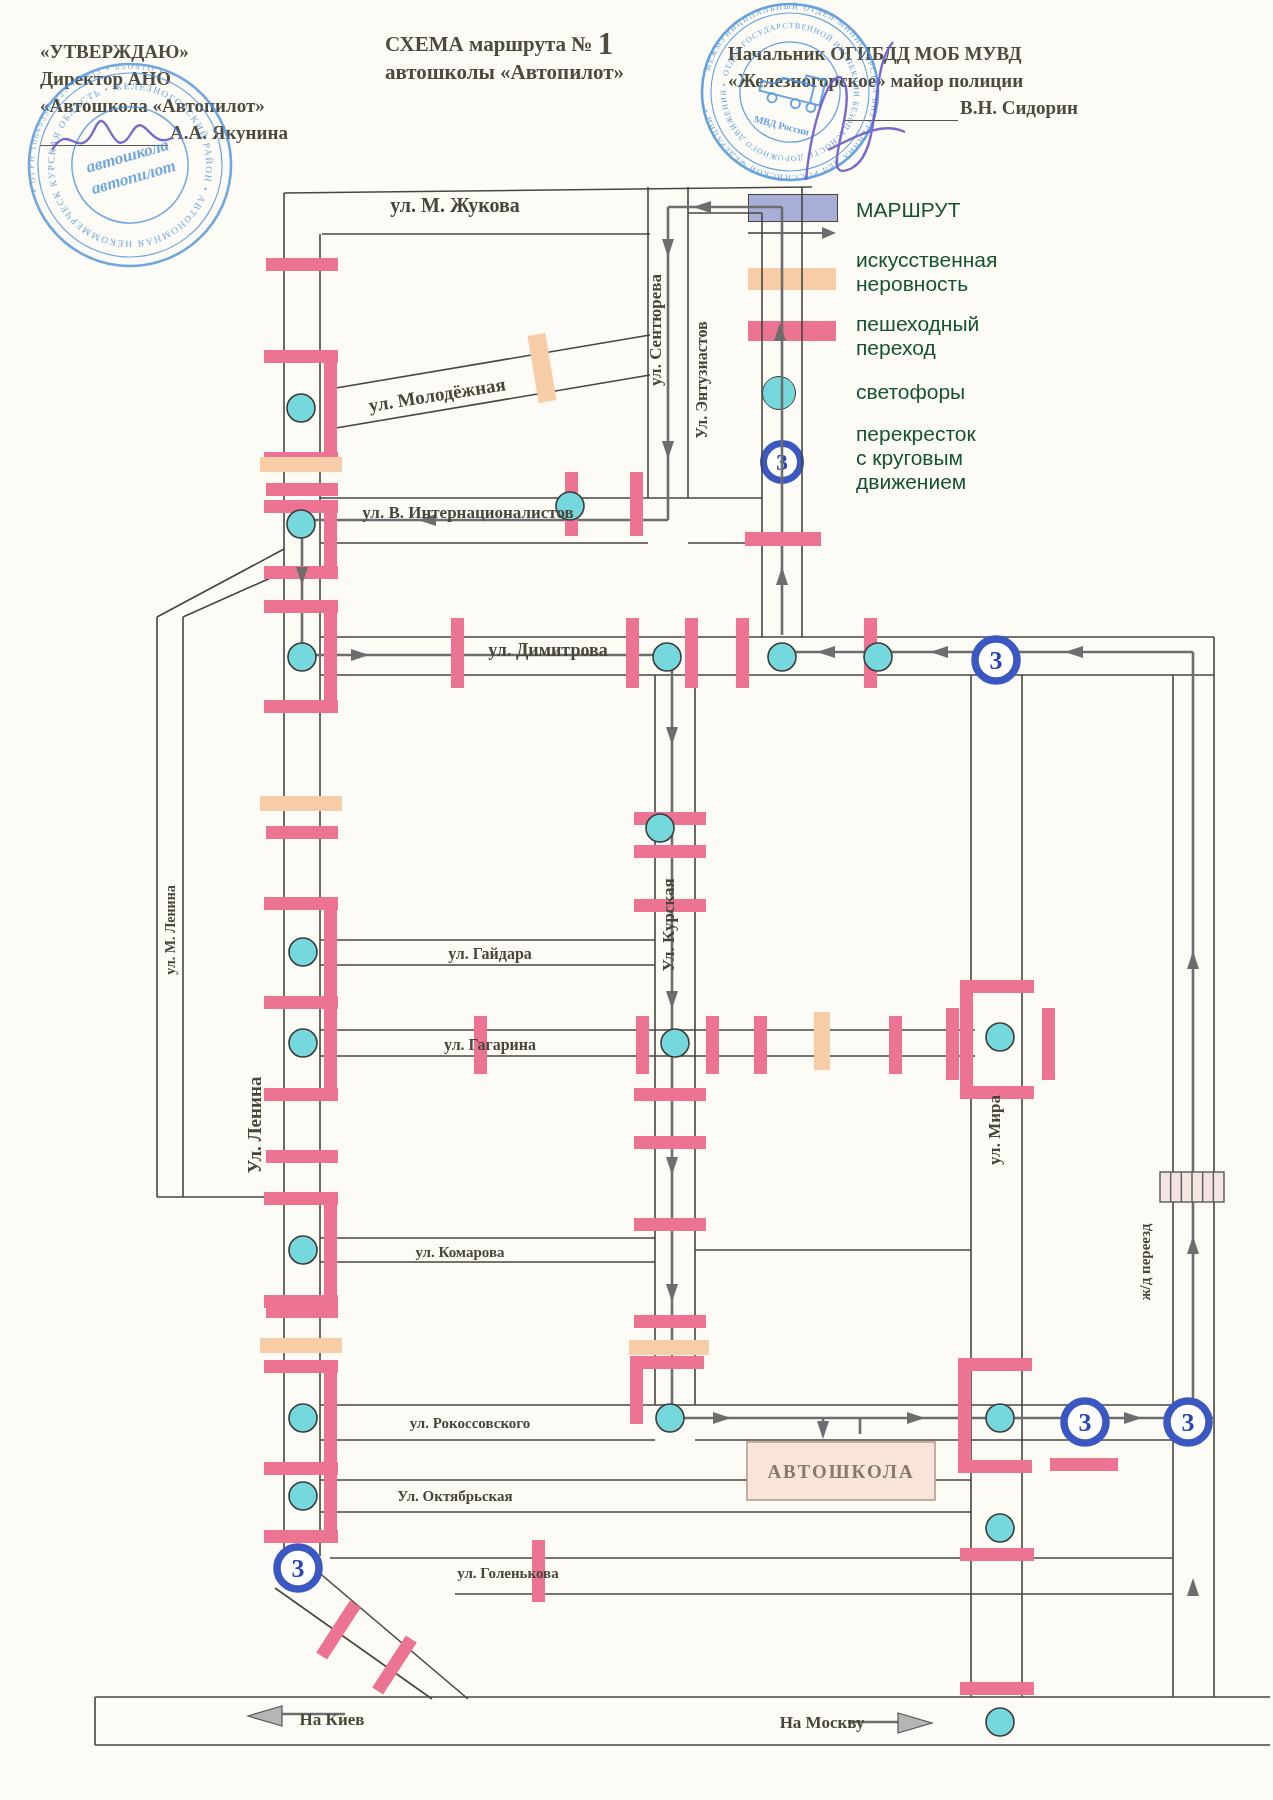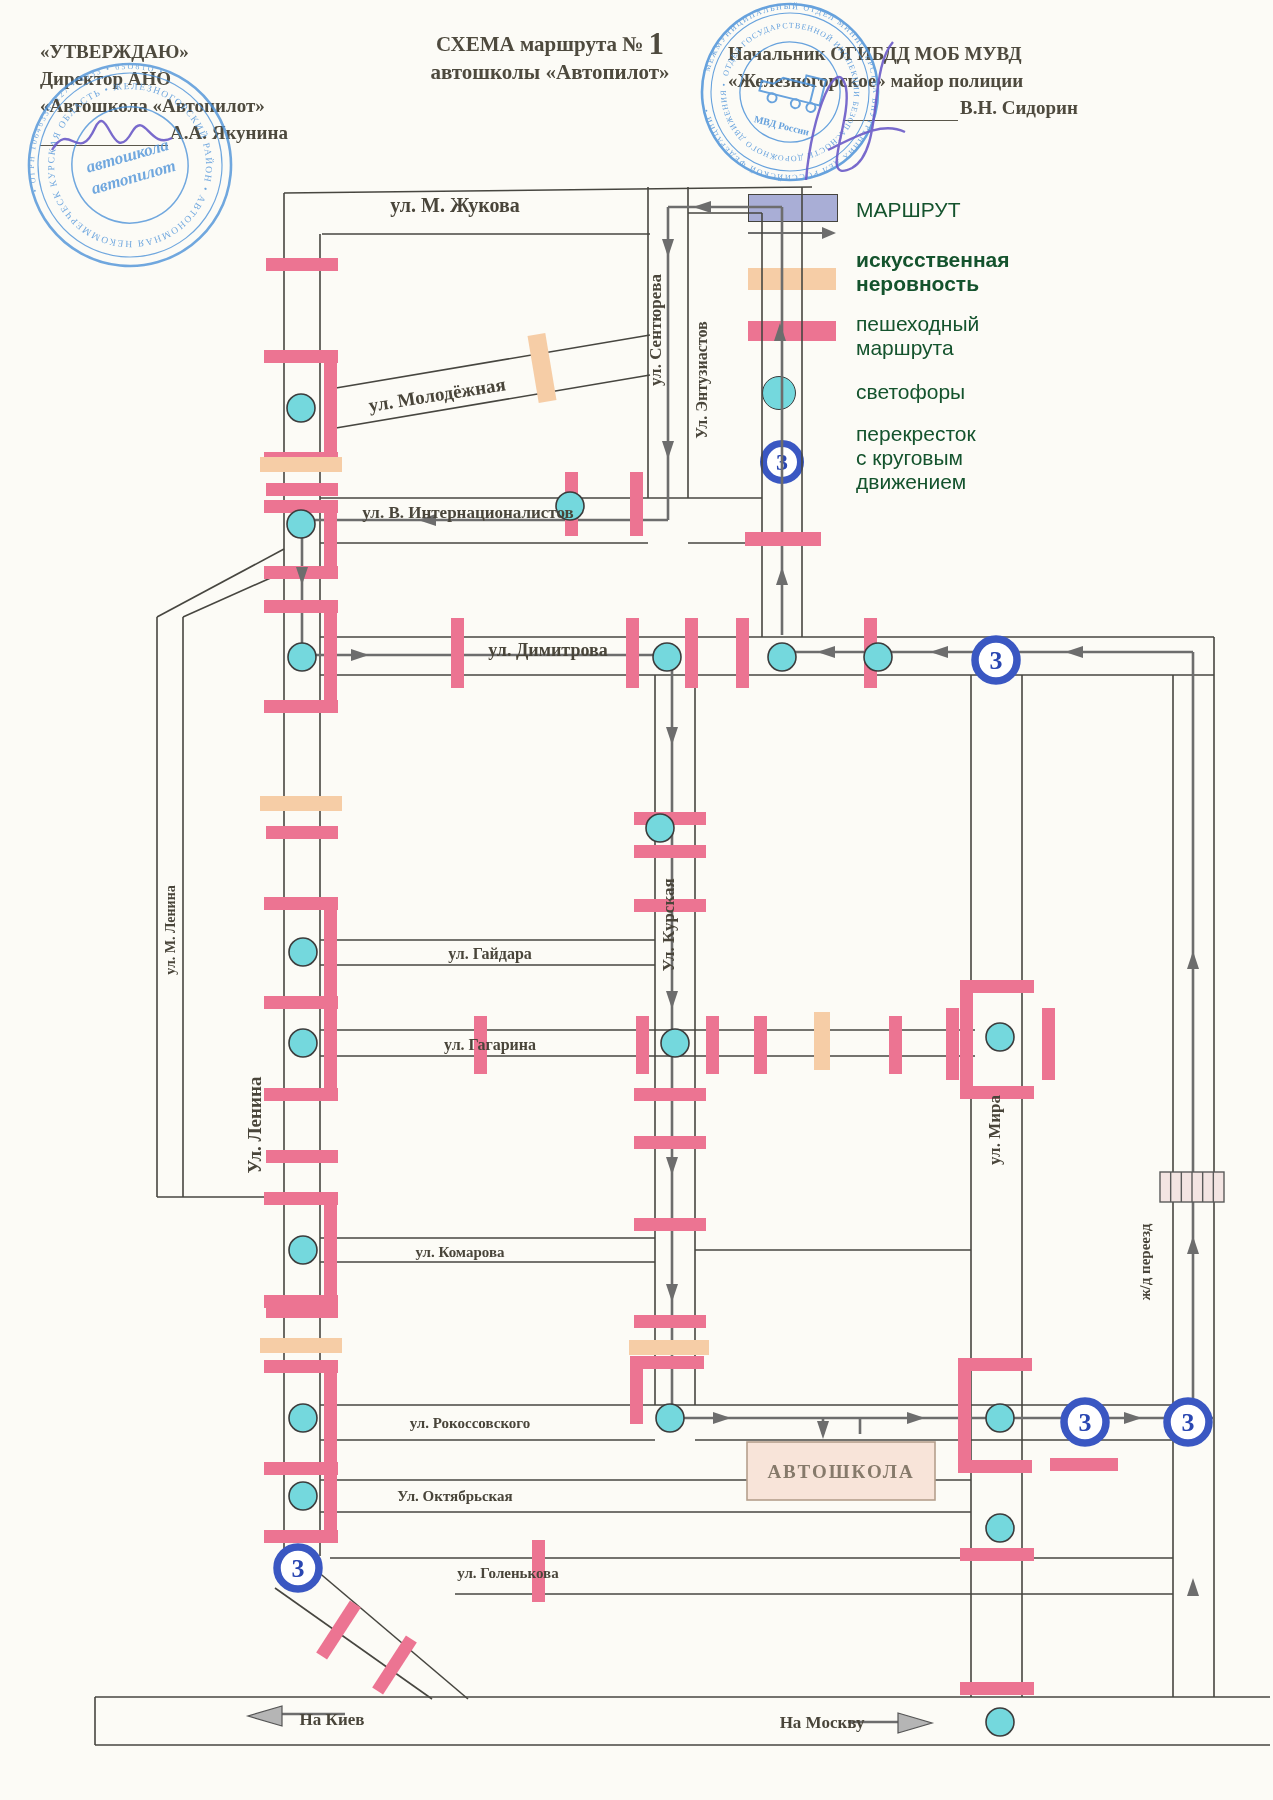--- a/index.html
+++ b/index.html
@@ -3,21 +3,21 @@
 <meta charset="utf-8">
 <style>
   html,body{margin:0;padding:0;}
   body{width:1273px;height:1800px;position:relative;background:#fcfbf6;
        font-family:"Liberation Serif",serif;color:#4e4a3e;overflow:hidden;}
   .abs{position:absolute;}
   
   .hdr{font-weight:bold;font-size:19px;line-height:27px;white-space:nowrap;}
   .sig-row{display:flex;align-items:flex-end;gap:2px;}
   .sig-line{border-bottom:1.6px solid #5a564a;width:128px;height:20px;}
-  .title{font-weight:bold;font-size:21px;text-align:center;line-height:28px;white-space:nowrap;}
+  .title{font-weight:bold;font-size:21px;text-align:left;line-height:28px;white-space:nowrap;}
   .title .big{font-size:31px;vertical-align:-3px;}
   
   .legend-label{font-family:"Liberation Sans",sans-serif;color:#14532d;
        font-size:21px;line-height:24px;white-space:nowrap;}
   .swatch{position:absolute;left:0;top:0;}
   .lg-row{position:absolute;}
   .arrow-line{position:absolute;height:0;border-top:2.6px solid #6d6d6d;}
   .arrow-head{position:absolute;width:0;height:0;border-left:14px solid #6d6d6d;
       border-top:6px solid transparent;border-bottom:6px solid transparent;}
   svg text{font-family:"Liberation Serif",serif;}
@@ -102,29 +102,29 @@
 
 <div class="abs" style="left:748px;top:190px;width:360px;height:310px;">
   <div class="lg-row" style="left:0;top:4px;">
     <div class="swatch" style="width:88px;height:26px;background:#a9aed6;border:1.4px solid #45443e;"></div>
     <div class="arrow-line" style="left:0;top:38px;width:76px;"></div>
     <div class="arrow-head" style="left:74px;top:33px;"></div>
   </div>
   <div class="abs legend-label" style="left:108px;top:8px;">МАРШРУТ</div>
 
   <div class="swatch" style="left:0;top:78px;width:88px;height:22px;background:#f6cda6;"></div>
-  <div class="abs legend-label" style="left:108px;top:58px;font-weight:bold;">
+  <div class="abs legend-label" style="left:108px;top:58px;">
     <div>искусственная</div>
     <div>неровность</div>
   </div>
 
   <div class="swatch" style="left:0;top:131px;width:88px;height:20px;background:#ec7492;"></div>
   <div class="abs legend-label" style="left:108px;top:122px;">
     <div>пешеходный</div>
-    <div>маршрута</div>
+    <div>переход</div>
   </div>
 
   <div class="swatch" style="left:14px;top:186px;width:32px;height:32px;border-radius:50%;
        background:#74d8dd;border:1.6px solid #3c3c3c;"></div>
   <div class="abs legend-label" style="left:108px;top:190px;">светофоры</div>
 
   <div class="swatch" style="left:12px;top:250px;width:30px;height:30px;border-radius:50%;background:#fff;
        border:7px solid #3a57c2;text-align:center;line-height:30px;font-weight:bold;font-size:24px;color:#2a47b2;">3</div>
   <div class="abs legend-label" style="left:108px;top:232px;">
     <div>перекресток</div>

